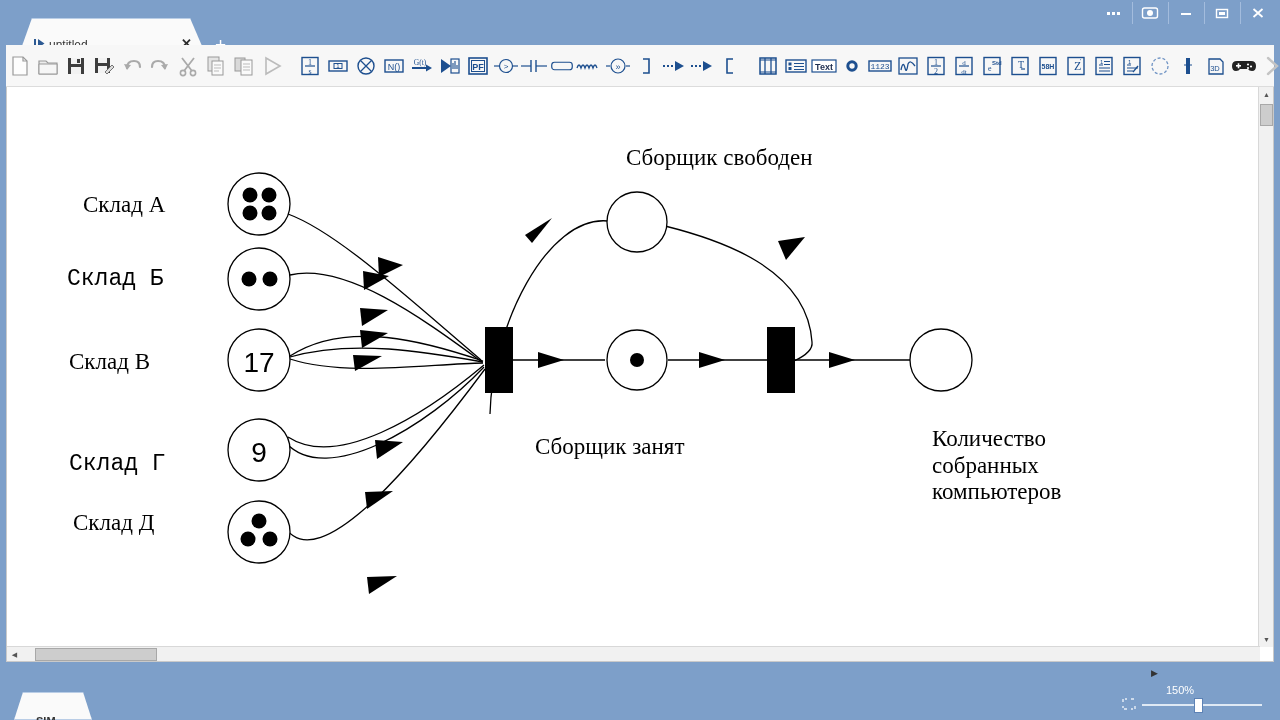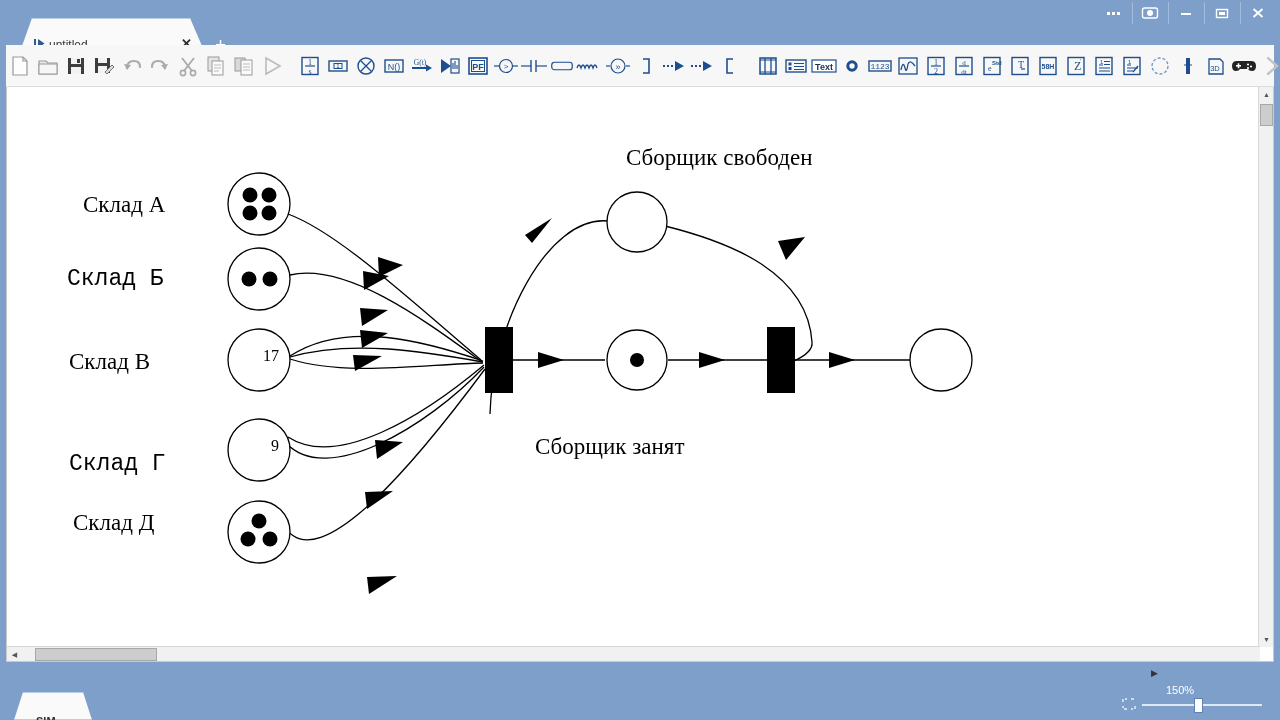--- a/index.html
+++ b/index.html
@@ -186,23 +186,23 @@
   .pn-label {
     position: absolute;
     font-family: "Liberation Serif", serif;
     font-size: 23px;
     color: #000;
     white-space: pre;
   }
   .pn-label.multiline { white-space: pre-line; line-height: 1.16; }
   .pn-token-num {
     position: absolute;
-    font-family: Liberation Serif, serif;
-    font-size: 16px; color: #000;
-    text-align: right;
+    font-family: Liberation Sans, sans-serif;
+    font-size: 28px; color: #000;
+    text-align: center;
   }
 </style>
 </head>
 <body>
 
 <div id="app">
 
   <div class="titlebar">
     <div class="wctrls">
       <div class="wbtn">
@@ -644,20 +644,23 @@
       <div class="pn-token-num" style="left:232px; top:350px; width:40px;">9</div>
 
       <div class="pn-label" style="left:60px; top:105px;margin-left:16px;">Склад А</div>
       <div class="pn-label" style="left:60px; top:179px;font-family:Liberation Mono, monospace;">Склад Б</div>
       <div class="pn-label" style="left:62px; top:262px;">Склад В</div>
       <div class="pn-label" style="left:62px; top:364px;font-family:Liberation Mono, monospace;">Склад Г</div>
       <div class="pn-label" style="left:66px; top:423px;">Склад Д</div>
 
       <div class="pn-label" style="left:528px; top:347px;">Сборщик занят</div>
       <div class="pn-label" style="left:619px; top:58px;">Сборщик свободен</div>
+      <div class="pn-label multiline" style="left:925px; top:339px; width:200px;">Количество
+собранных
+компьютеров</div>
     </div>
 
     <div class="vscroll">
       <div class="vs-up">▲</div>
       <div class="vs-thumb"></div>
       <div class="vs-dn">▼</div>
     </div>
 
     <div class="hscroll">
       <div class="hs-lf">◀</div>

